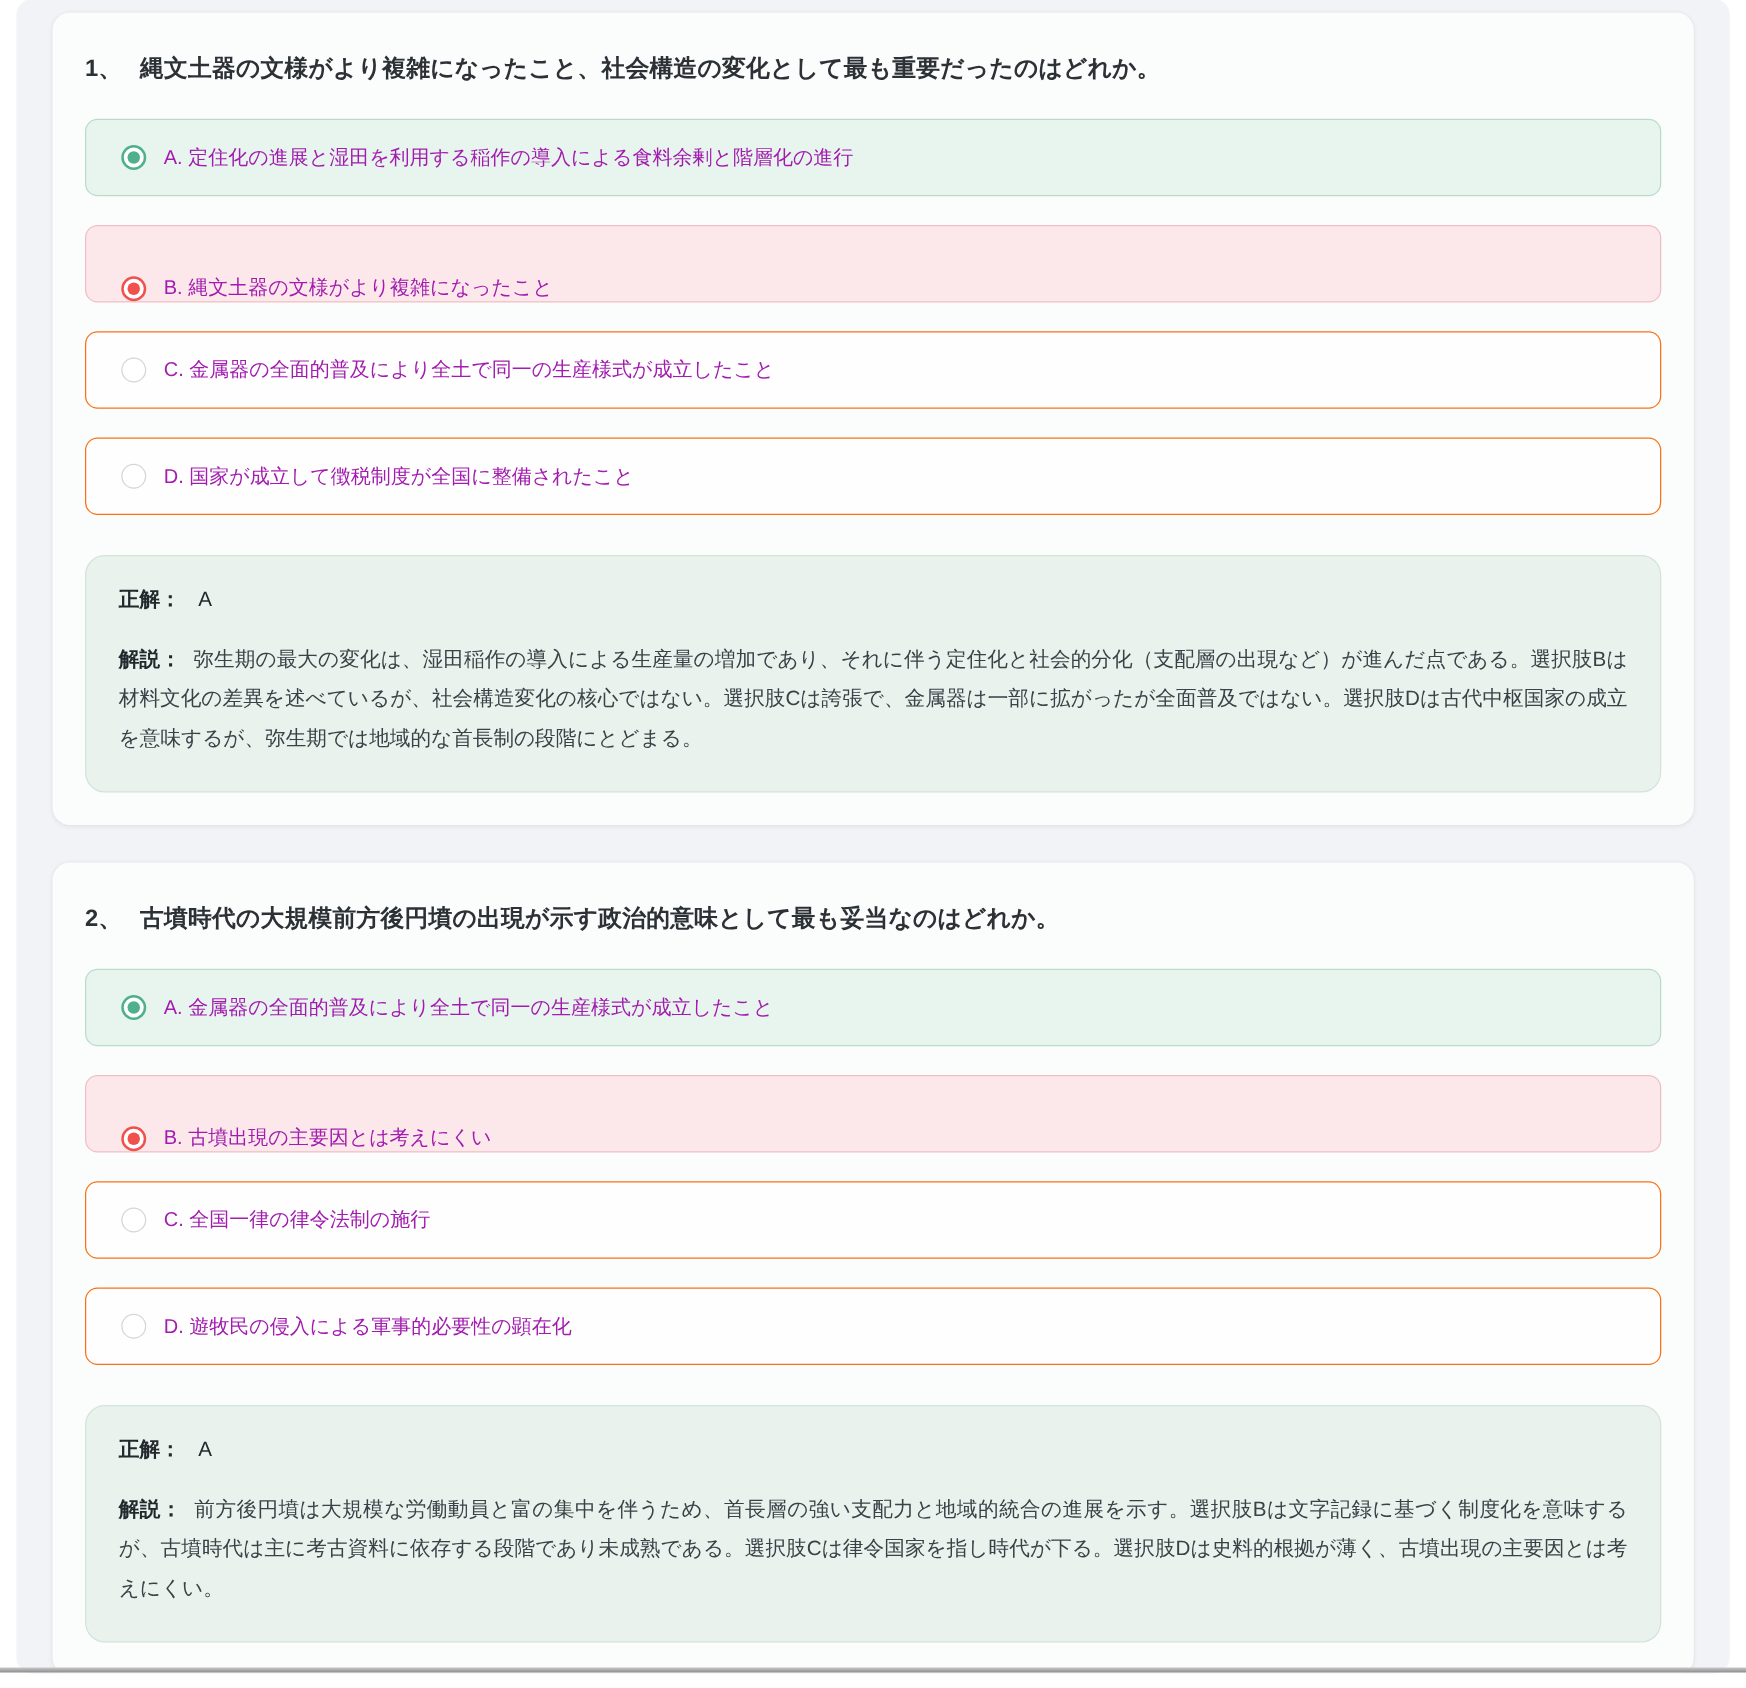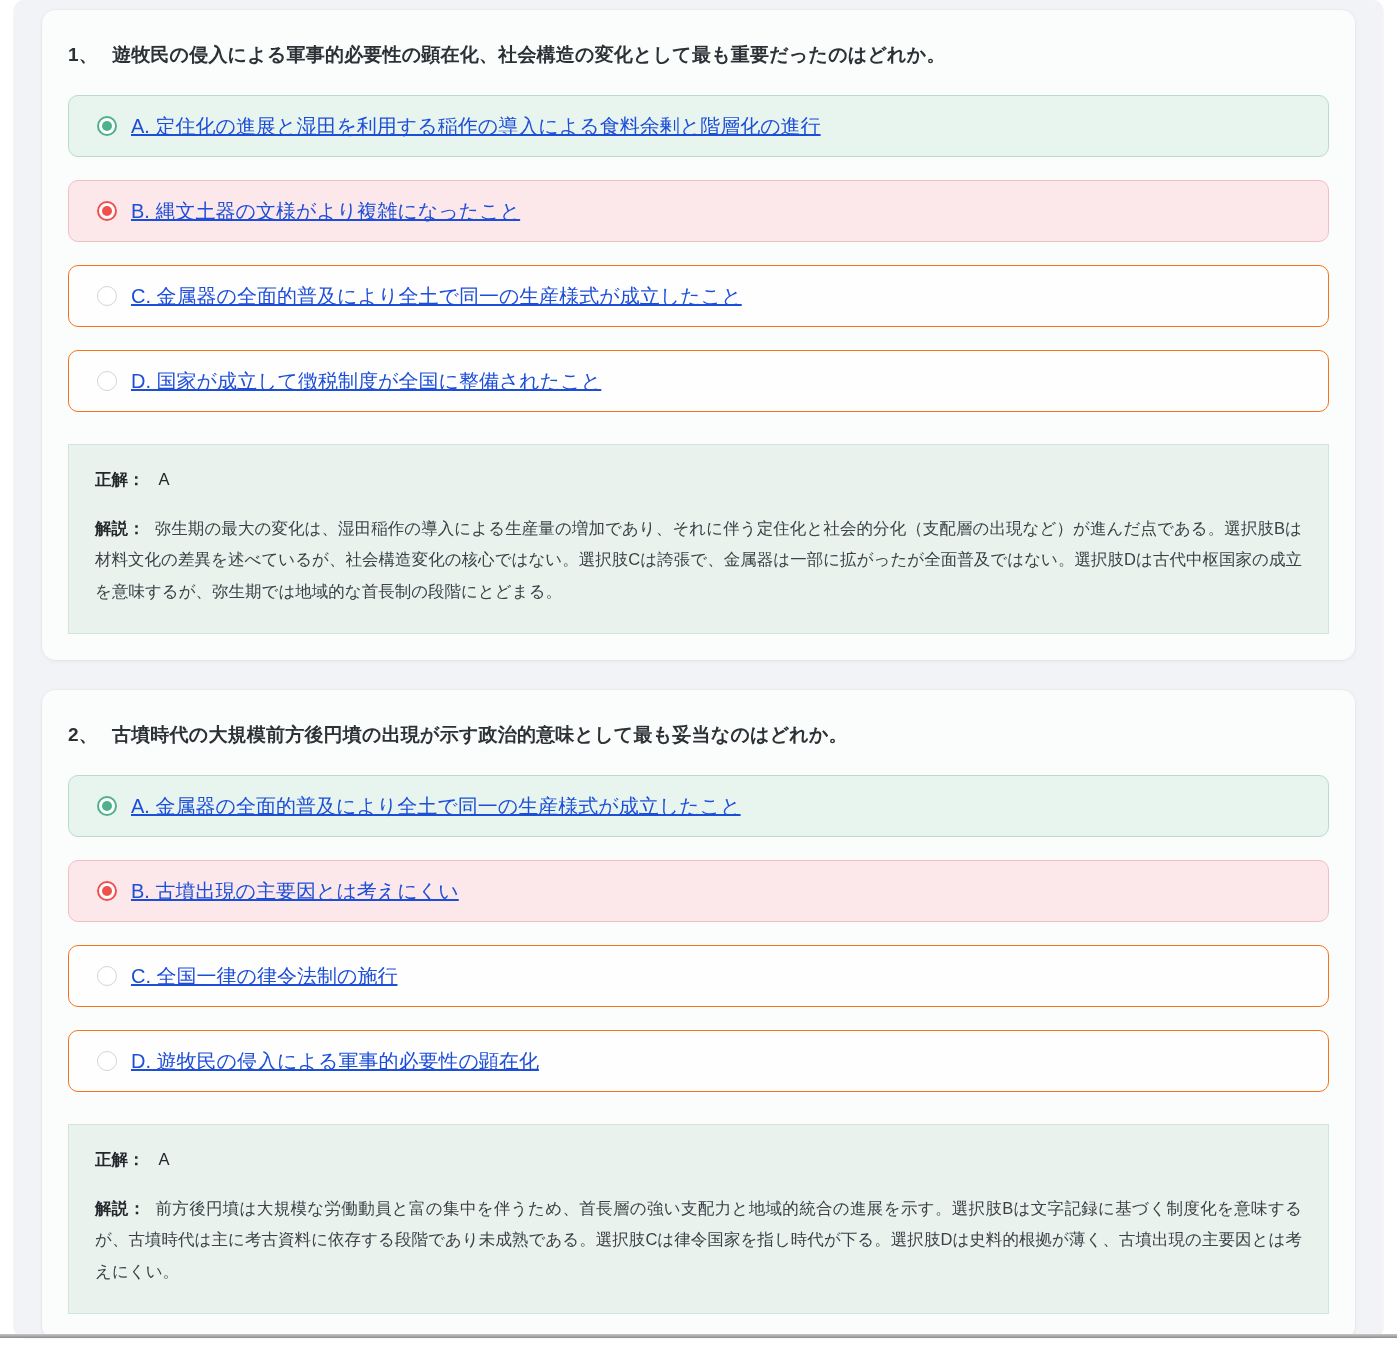--- a/index.html
+++ b/index.html
@@ -66,35 +66,34 @@
   }
   .option .radio::after {
     content: "";
     width: 10px;
     height: 10px;
     border-radius: 50%;
     background: transparent;
   }
   .option .opt-label {
     margin-left: 14px;
-    font-size: 20px;
-    color: #1d4ed8;
-    text-decoration: underline;
+    font-size: 16px;
+    color: #a21caf;
   }
   .option.state-correct { background: #e8f4ee; border: 1px solid #b9dcca; }
   .option.state-correct .radio { border: 2px solid #4fb18c; }
   .option.state-correct .radio::after { background: #4fb18c; }
-  .option.state-wrong { background: #fce8ea; border: 1px solid #f0bfc4; }
+  .option.state-wrong { background: #fce8ea; border: 1px solid #f0bfc4; align-items: flex-end; }
   .option.state-wrong .radio { border: 2px solid #f0514d; }
   .option.state-wrong .radio::after { background: #f0514d; }
   .explain {
     margin-top: 32px;
     background: #e9f2ed;
     border: 1px solid #d3e4da;
-    border-radius: 0;
+    border-radius: 16px;
     padding: 24px 26px 26px 26px;
   }
   .answer-line {
     font-size: 16.5px;
     color: #23282d;
   }
   .answer-line strong { font-weight: 700; margin-right: 14px; }
   .explain-text {
     margin-top: 22px;
     font-size: 16.5px;
@@ -113,21 +112,21 @@
   }
 </style>
 </head>
 <body>
 
 <div class="page">
   <div class="board">
 
     <section class="card">
       <h2 class="q-title">
-        <span class="q-num">1、</span><span>遊牧民の侵入による軍事的必要性の顕在化、社会構造の変化として最も重要だったのはどれか。</span>
+        <span class="q-num">1、</span><span>縄文土器の文様がより複雑になったこと、社会構造の変化として最も重要だったのはどれか。</span>
       </h2>
       <div class="option state-correct">
         <span class="radio"></span>
         <span class="opt-label">A. 定住化の進展と湿田を利用する稲作の導入による食料余剰と階層化の進行</span>
       </div>
       <div class="option state-wrong">
         <span class="radio"></span>
         <span class="opt-label">B. 縄文土器の文様がより複雑になったこと</span>
       </div>
       <div class="option state-none">

